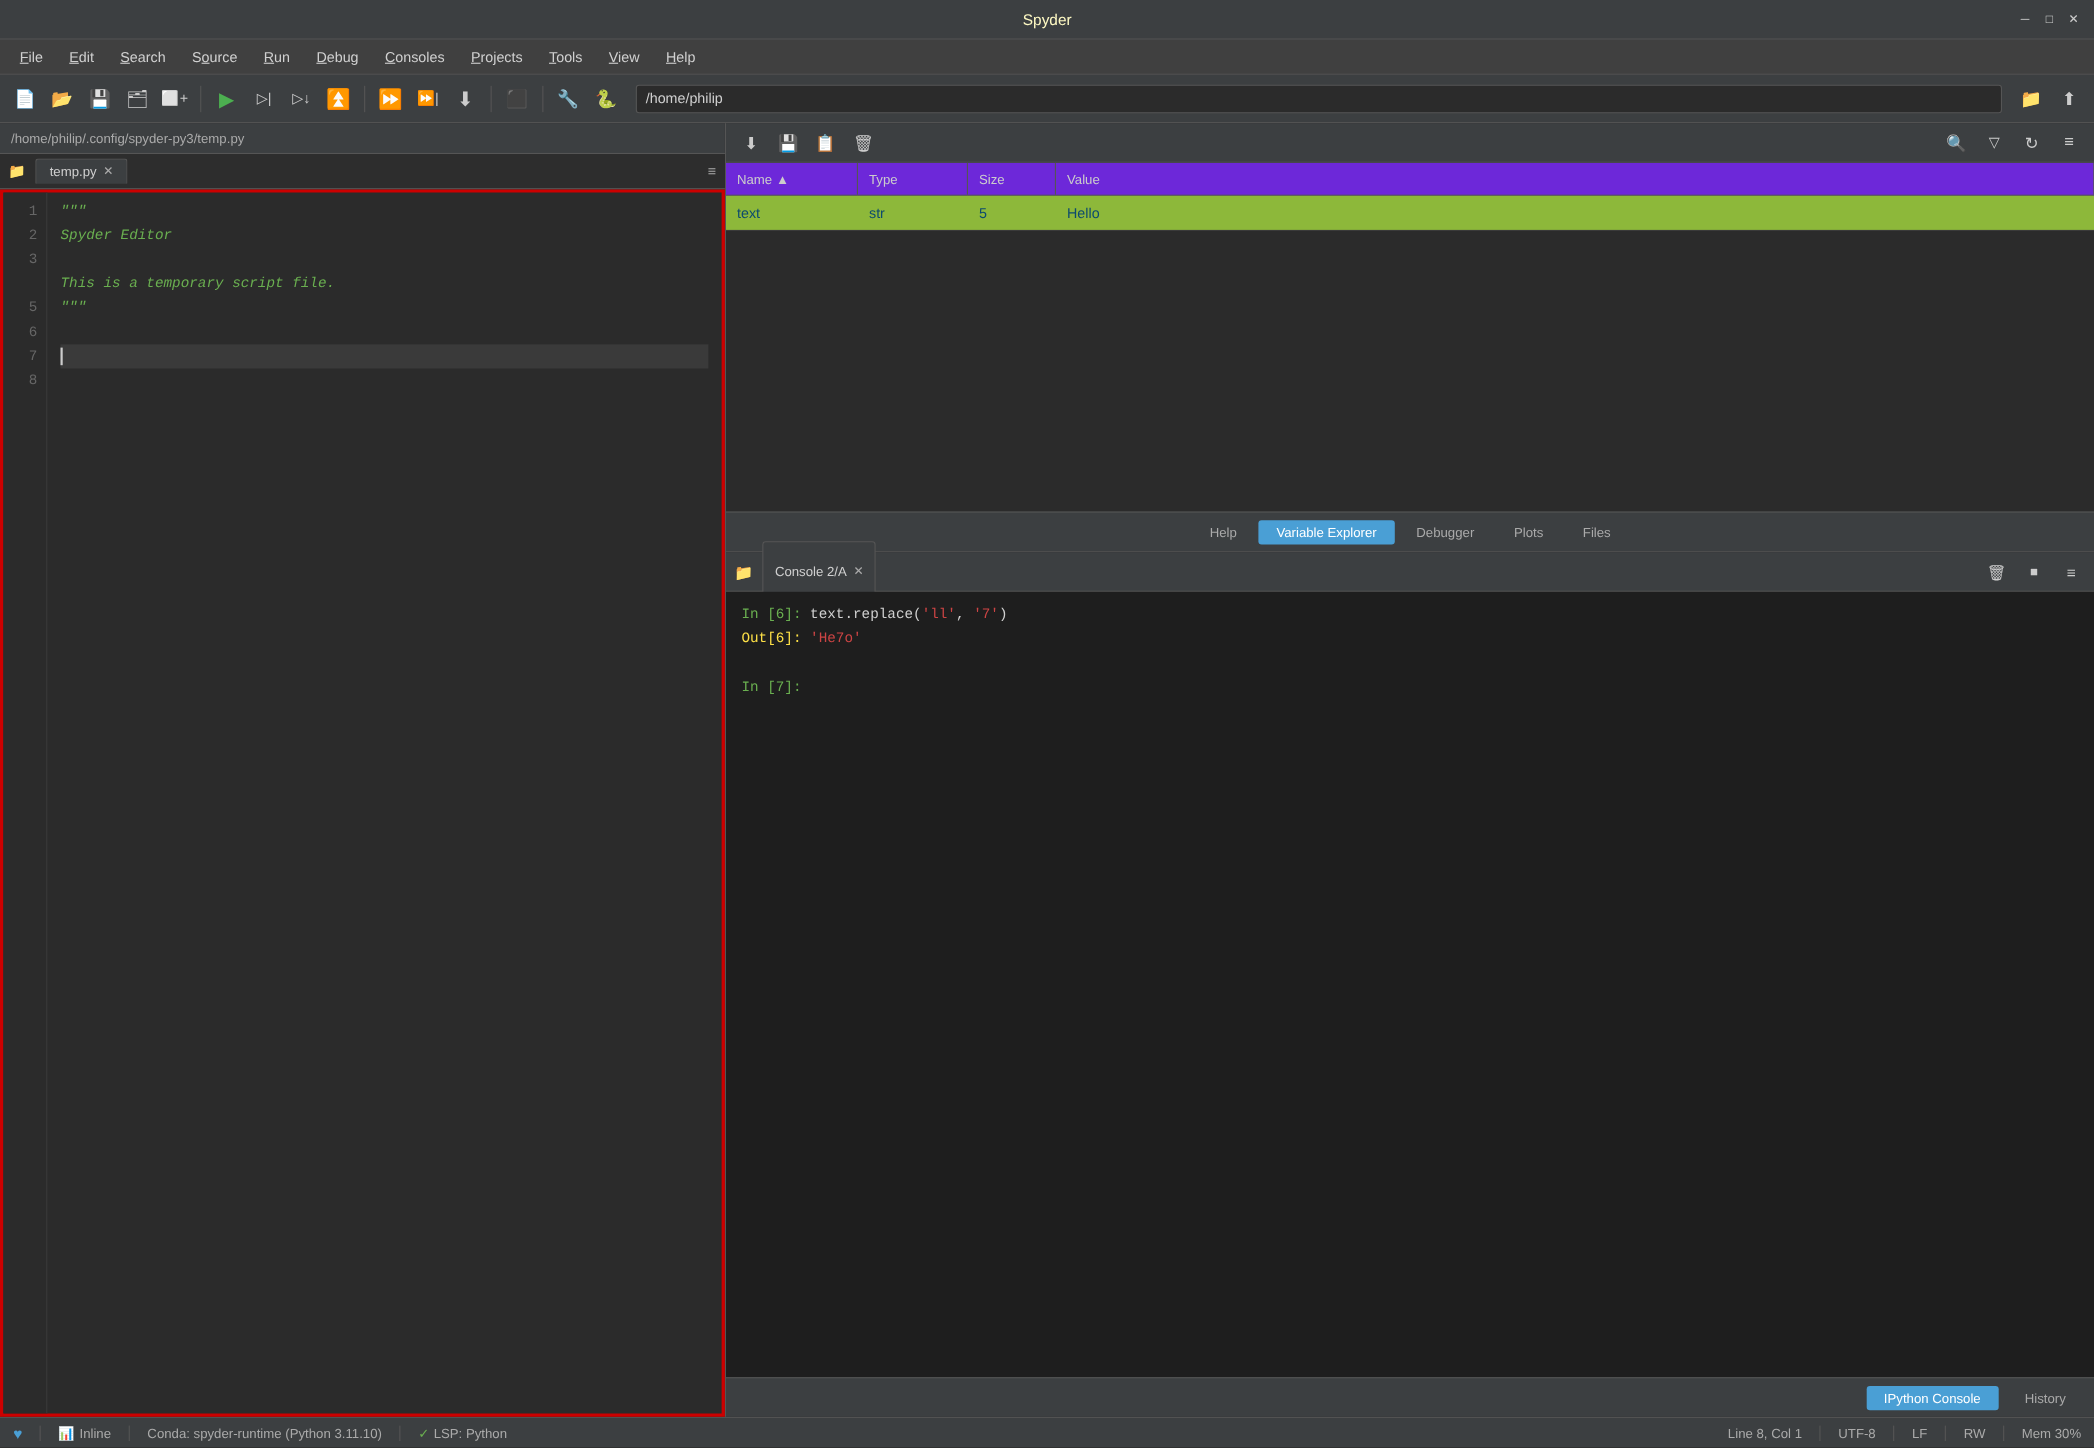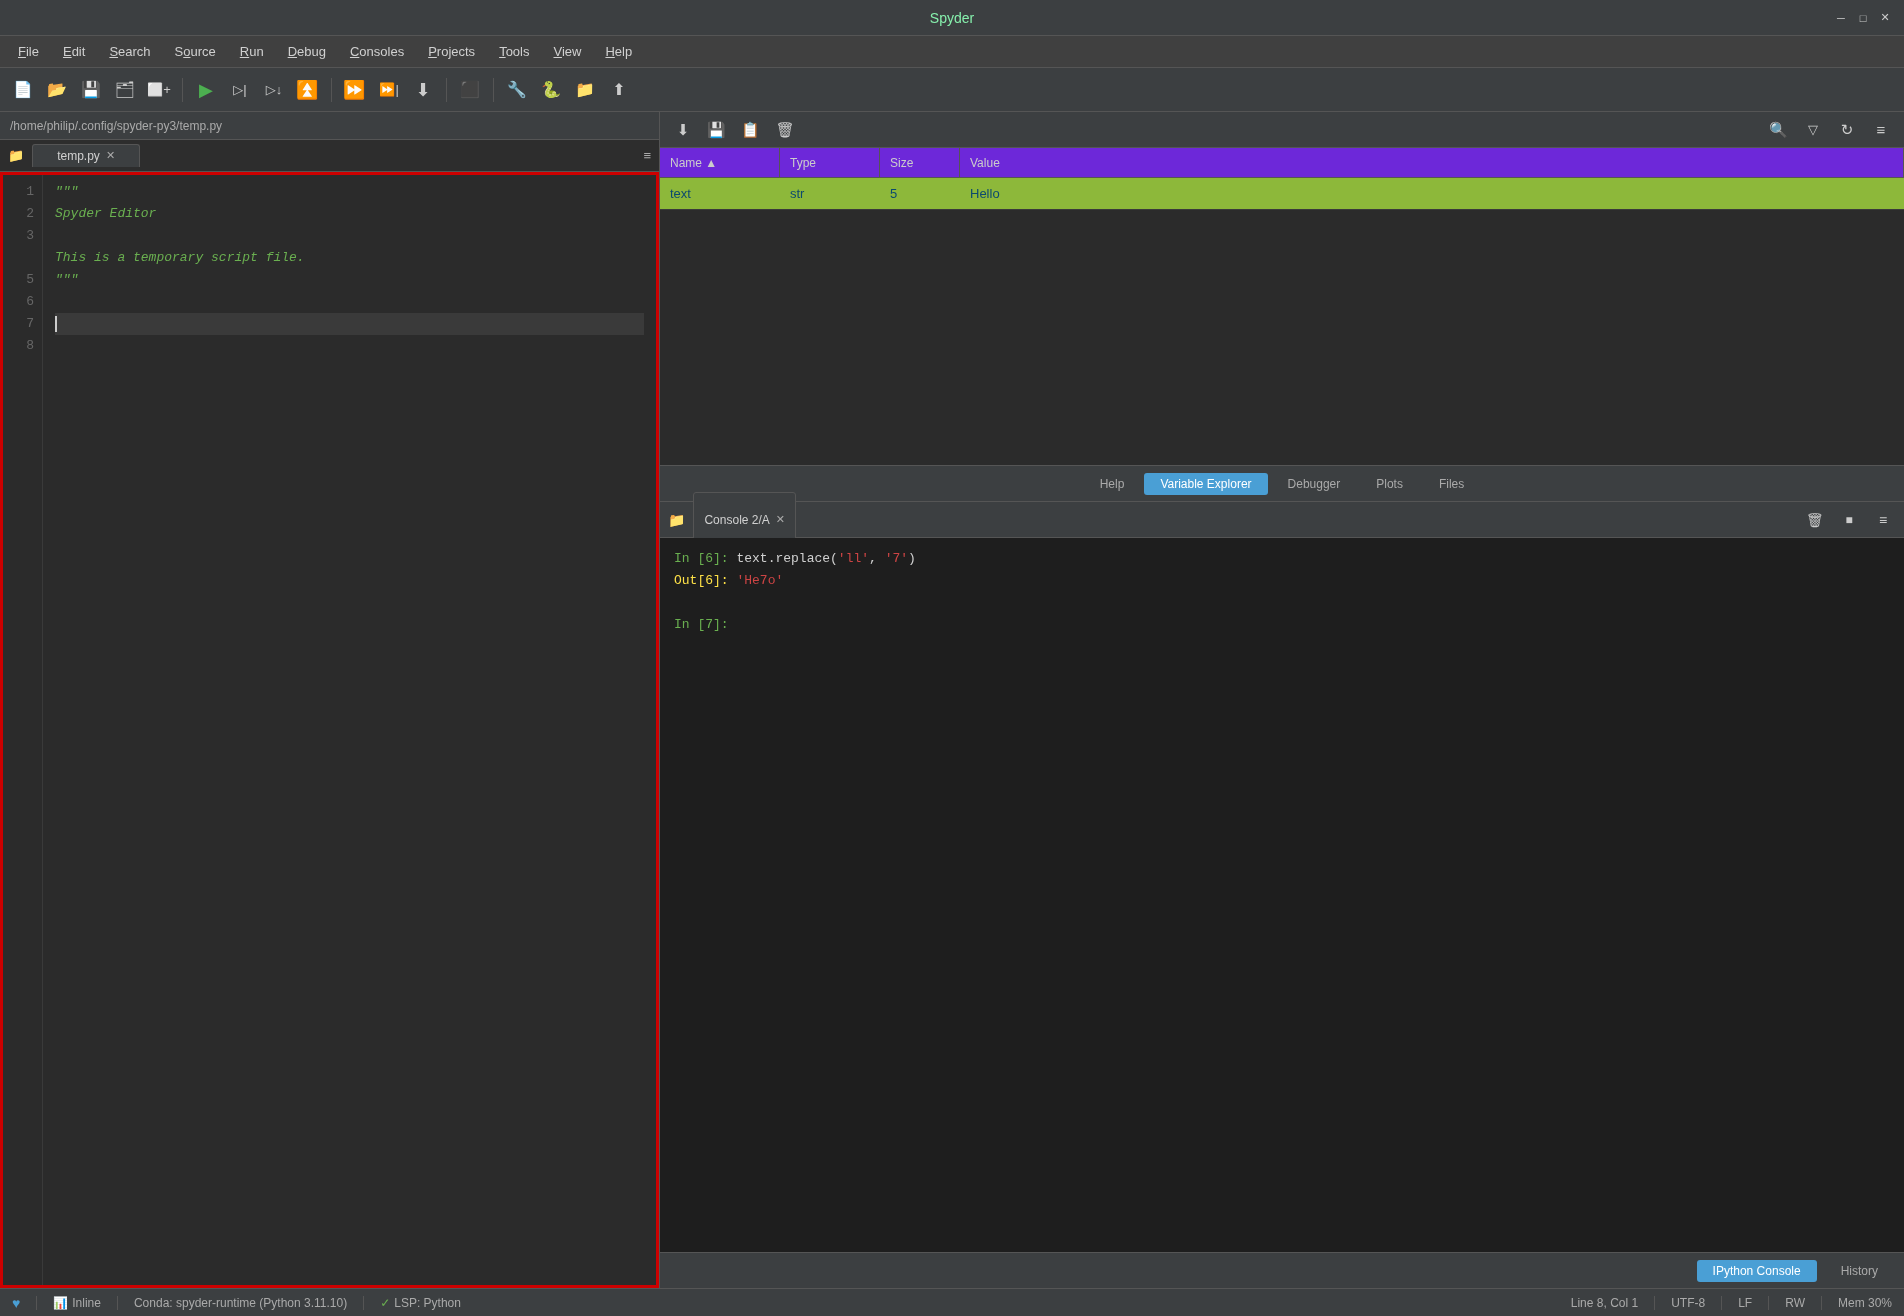--- a/index.html
+++ b/index.html
@@ -18,21 +18,21 @@
       background: #3c3f41;
       height: 36px;
       display: flex;
       align-items: center;
       justify-content: center;
       position: relative;
       border-bottom: 1px solid #555;
     }
     #title-bar .title {
       font-size: 14px;
-      color: #86efac;
+      color: #fef9c3;
     }
     #title-bar .window-controls {
       position: absolute;
       right: 12px;
       display: flex;
       gap: 8px;
       align-items: center;
     }
     .win-btn {
       width: 14px;
@@ -132,21 +132,21 @@
       background: #2d2d2d;
       height: 32px;
       display: flex;
       align-items: center;
       padding: 0 8px;
       border-bottom: 1px solid #555;
       position: relative;
     }
     .editor-tab {
       display: flex;
-      padding: 4px 24px;
+      padding: 4px 12px;
       background: #3c3f41;
       border: 1px solid #555;
       border-bottom: none;
       border-radius: 3px 3px 0 0;
       font-size: 12px;
       color: #d0d0d0;
       cursor: pointer;
       gap: 6px;
     }
     .editor-tab .close-tab {
@@ -457,20 +457,23 @@
   <span class="tb-btn" title="Run selection" style="font-size:18px">⏫</span>
   <div class="tb-separator"></div>
   <span class="tb-btn" title="Debug file" style="color:#4a9fd5;font-size:18px">⏩</span>
   <span class="tb-btn" title="Debug cell" style="font-size:13px">⏩|</span>
   <span class="tb-btn" title="Step" style="font-size:18px">⬇</span>
   <div class="tb-separator"></div>
   <span class="tb-btn" title="Maximize pane" style="font-size:16px">⬛</span>
   <div class="tb-separator"></div>
   <span class="tb-btn" title="Preferences" style="font-size:16px">🔧</span>
   <span class="tb-btn" style="font-size:16px">🐍</span>
+  <div id="path-bar">
+    <span>/home/philip</span>
+  </div>
   <span class="tb-btn" title="Browse" style="font-size:16px">📁</span>
   <span class="tb-btn" title="Up" style="font-size:16px">⬆</span>
 </div>
 
 <div id="main">
 
   <div id="editor-panel">
     <div id="editor-breadcrumb">
       <span>/home/philip/.config/spyder-py3/temp.py</span>
     </div>

